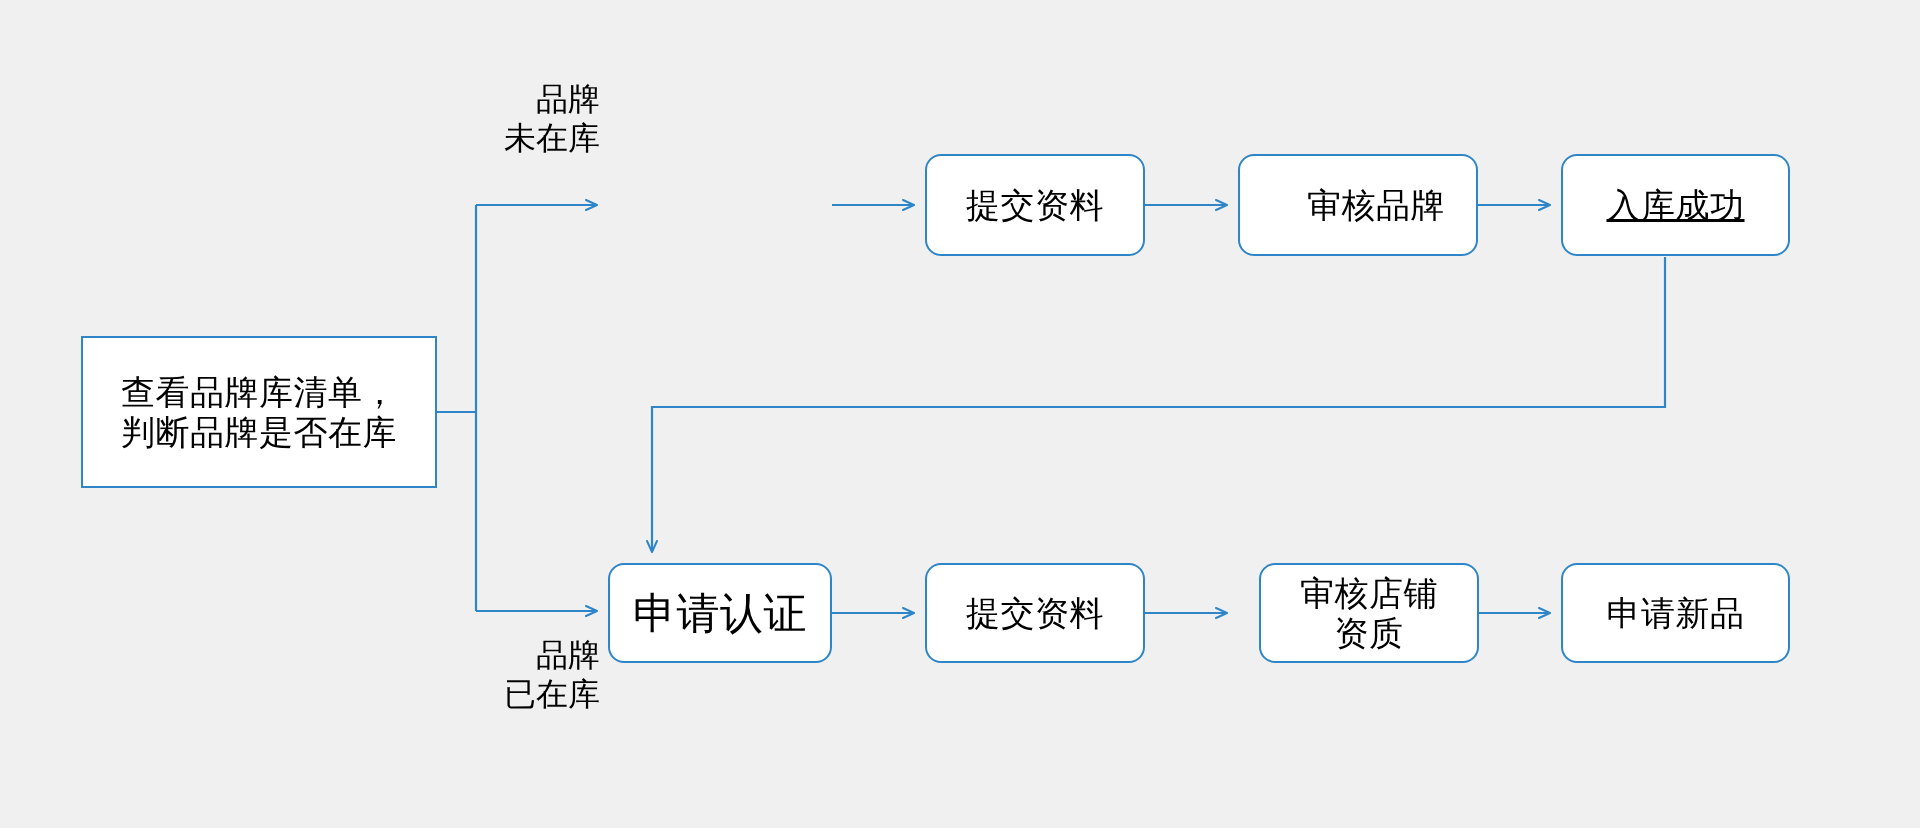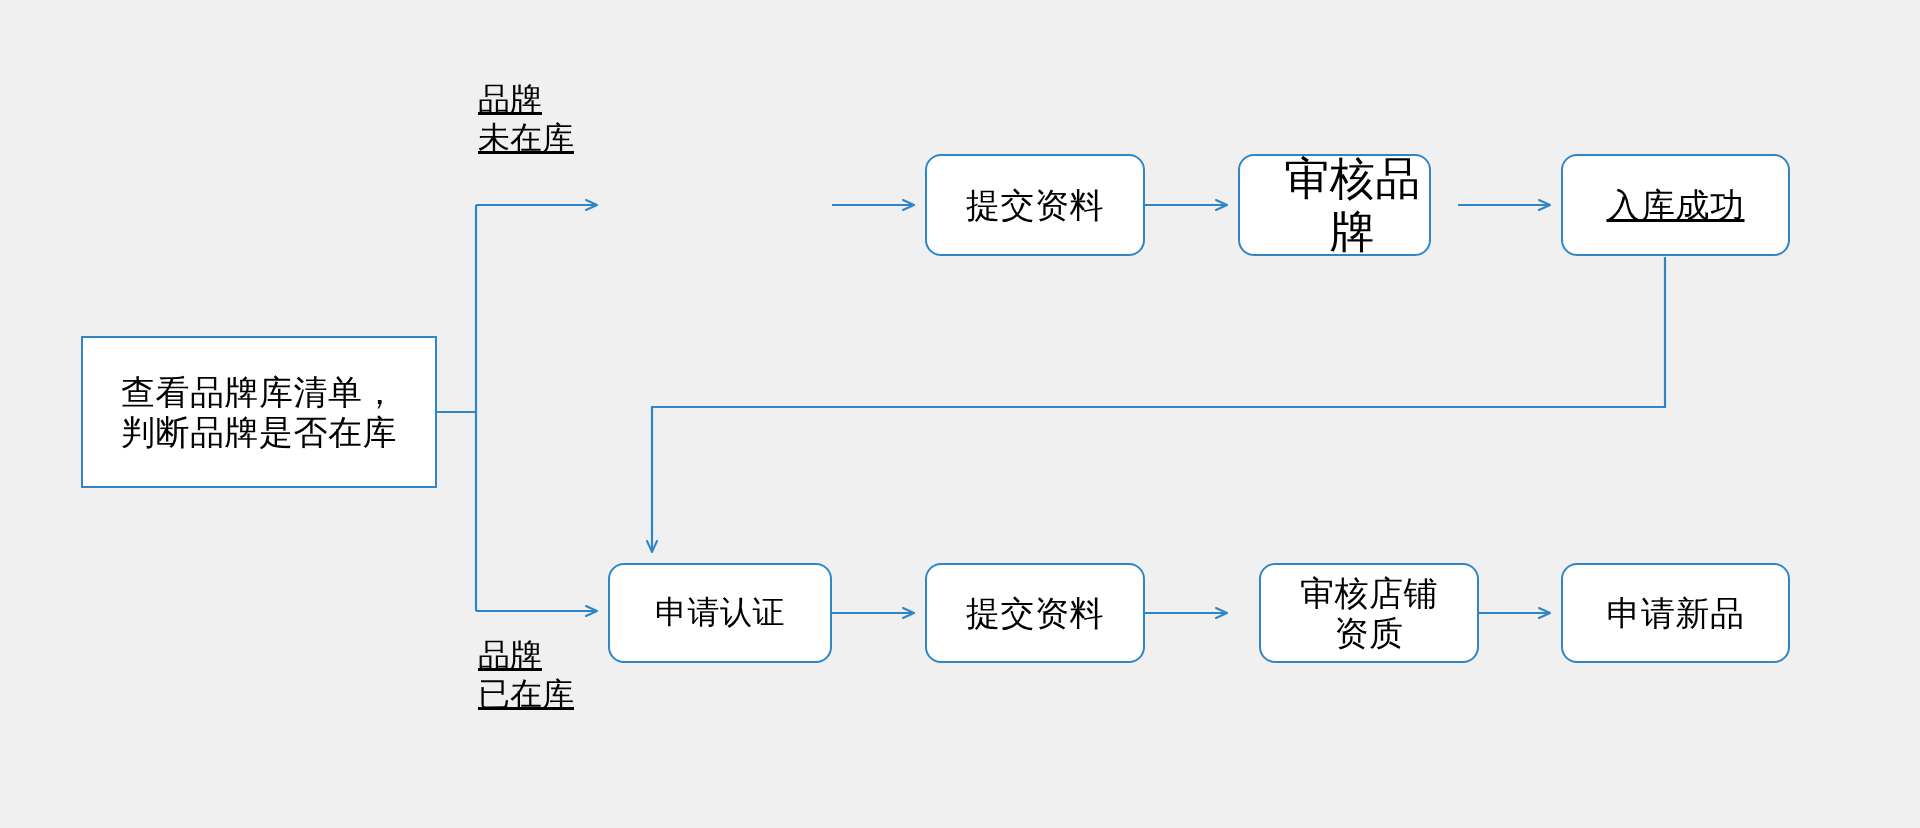--- a/index.html
+++ b/index.html
@@ -46,24 +46,23 @@
     border-radius: 16px;
   }
   .node.square {
     border-radius: 0;
   }
   .edge-label {
     position: absolute;
     color: #000000;
     font-size: 32px;
     line-height: 1.22;
-    text-align: left;
+    text-align: right;
     white-space: pre-line;
     z-index: 3;
-    text-decoration: underline;
   }
 </style>
 </head>
 <body>
 
 <div id="canvas">
 
   <svg id="edges" viewBox="0 0 1920 828" width="1920" height="828" xmlns="http://www.w3.org/2000/svg">
     <defs>
       <marker id="arrow" markerWidth="14" markerHeight="12" refX="11" refY="6" orient="auto" markerUnits="userSpaceOnUse">
@@ -95,29 +94,29 @@
   <div class="node square" style="left:81px; top:336px; width:356px; height:152px; font-size:34px;">
     <span>查看品牌库清单，
 判断品牌是否在库</span>
   </div>
 
 
   <div class="node rounded" style="left:925px; top:154px; width:220px; height:102px; font-size:34px;">
     <span>提交资料</span>
   </div>
 
-  <div class="node rounded" style="left:1238px; top:154px; width:193px; height:102px; font-size:45px;padding-left:36px;">
+  <div class="node rounded" style="left:1238px; top:154px; width:240px; height:102px; font-size:34px;padding-left:36px;">
     <span>审核品牌</span>
   </div>
 
   <div class="node rounded" style="left:1561px; top:154px; width:229px; height:102px; font-size:34px;text-decoration:underline;">
     <span>入库成功</span>
   </div>
 
-  <div class="node rounded" style="left:608px; top:563px; width:224px; height:100px; font-size:32px;">
+  <div class="node rounded" style="left:608px; top:563px; width:224px; height:100px; font-size:43px;">
     <span>申请认证</span>
   </div>
 
   <div class="node rounded" style="left:925px; top:563px; width:220px; height:100px; font-size:34px;">
     <span>提交资料</span>
   </div>
 
   <div class="node rounded" style="left:1238px; top:563px; width:220px; height:100px; font-size:34px;margin-left:21px;">
     <span>审核店铺
 资质</span>

